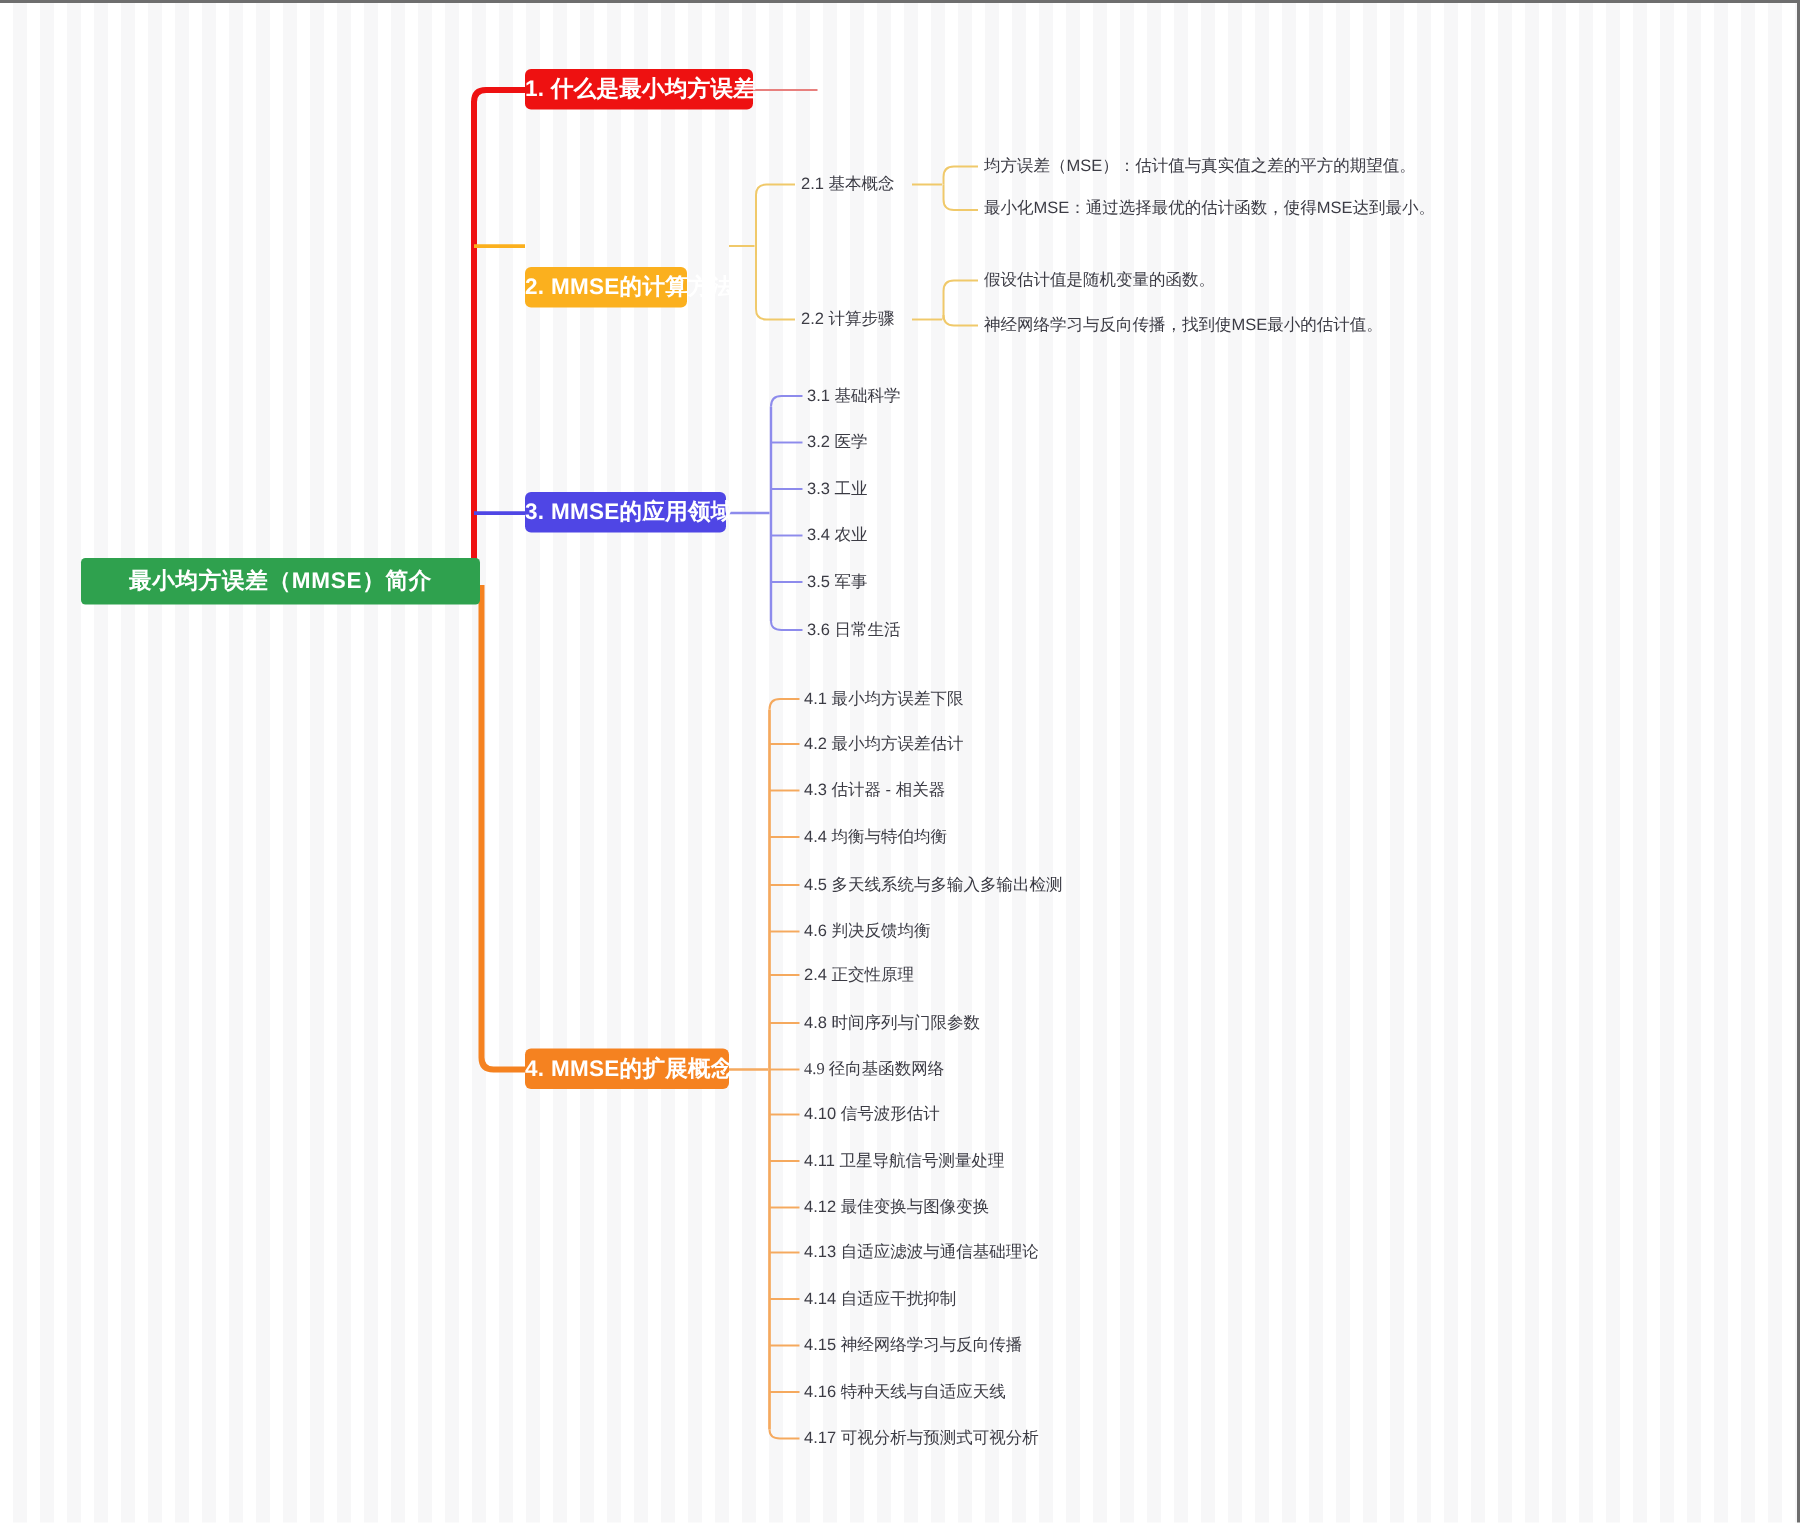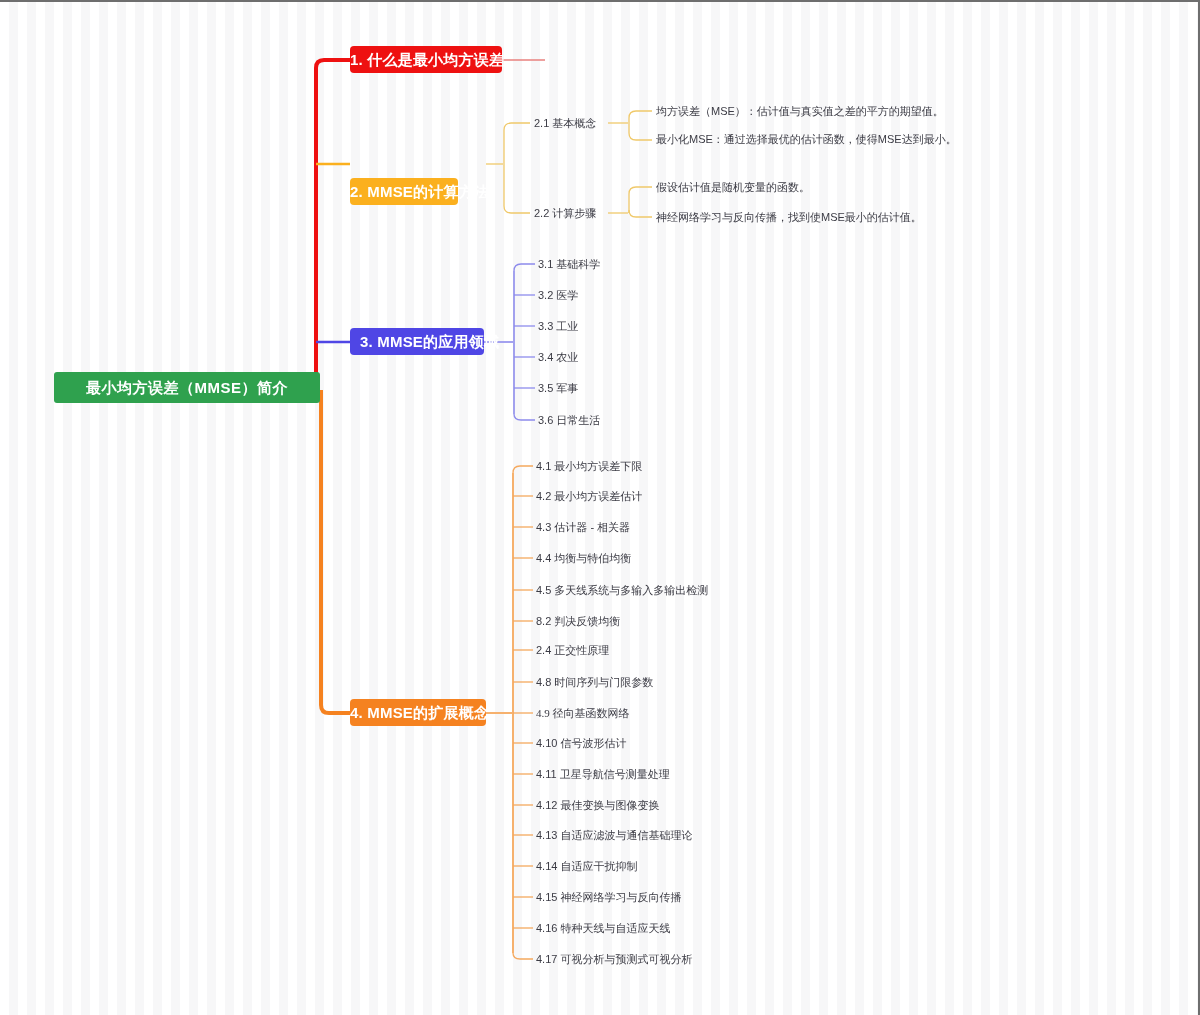--- a/index.html
+++ b/index.html
@@ -70,21 +70,21 @@
     color: #ffffff;
     font-size: 15px;
     font-weight: bold;
     text-align: center;
     border-radius: 4px;
     letter-spacing: 0.2px;
   }
 
   .branch-1 { left: 350px; top: 44px;  width: 152px; background: #ee1111; }
   .branch-2 { left: 350px; top: 148px; width: 108px; background: #fbb01e; margin-top: 28px; }
-  .branch-3 { left: 350px; top: 326px; width: 134px; background: #4f46e5; padding-left: 10px; }
+  .branch-3 { left: 350px; top: 326px; width: 134px; background: #4f46e5; }
   .branch-4 { left: 350px; top: 697px; width: 136px; background: #f58220; }
 
   
   .sub-node {
     position: absolute;
     font-size: 11px;
     color: #3b3b44;
     white-space: nowrap;
     line-height: 14px;
   }
@@ -185,21 +185,21 @@
   <div class="sub-node lvl2" style="left:538px; top:317px;">3.3 工业</div>
   <div class="sub-node lvl2" style="left:538px; top:348px;">3.4 农业</div>
   <div class="sub-node lvl2" style="left:538px; top:379px;">3.5 军事</div>
   <div class="sub-node lvl2" style="left:538px; top:411px;">3.6 日常生活</div>
 
   <div class="sub-node lvl2" style="left:536px; top:457px;">4.1 最小均方误差下限</div>
   <div class="sub-node lvl2" style="left:536px; top:487px;">4.2 最小均方误差估计</div>
   <div class="sub-node lvl2" style="left:536px; top:518px;">4.3 估计器 - 相关器</div>
   <div class="sub-node lvl2" style="left:536px; top:549px;">4.4 均衡与特伯均衡</div>
   <div class="sub-node lvl2" style="left:536px; top:581px;">4.5 多天线系统与多输入多输出检测</div>
-  <div class="sub-node lvl2" style="left:536px; top:612px;">8.2 判决反馈均衡</div>
+  <div class="sub-node lvl2" style="left:536px; top:612px;">4.6 判决反馈均衡</div>
   <div class="sub-node lvl2" style="left:536px; top:641px;">2.4 正交性原理</div>
   <div class="sub-node lvl2" style="left:536px; top:673px;">4.8 时间序列与门限参数</div>
   <div class="sub-node lvl2" style="left:536px; top:704px;font-family:Liberation Serif, serif;">4.9 径向基函数网络</div>
   <div class="sub-node lvl2" style="left:536px; top:734px;">4.10 信号波形估计</div>
   <div class="sub-node lvl2" style="left:536px; top:765px;">4.11 卫星导航信号测量处理</div>
   <div class="sub-node lvl2" style="left:536px; top:796px;">4.12 最佳变换与图像变换</div>
   <div class="sub-node lvl2" style="left:536px; top:826px;">4.13 自适应滤波与通信基础理论</div>
   <div class="sub-node lvl2" style="left:536px; top:857px;">4.14 自适应干扰抑制</div>
   <div class="sub-node lvl2" style="left:536px; top:888px;">4.15 神经网络学习与反向传播</div>
   <div class="sub-node lvl2" style="left:536px; top:919px;">4.16 特种天线与自适应天线</div>

